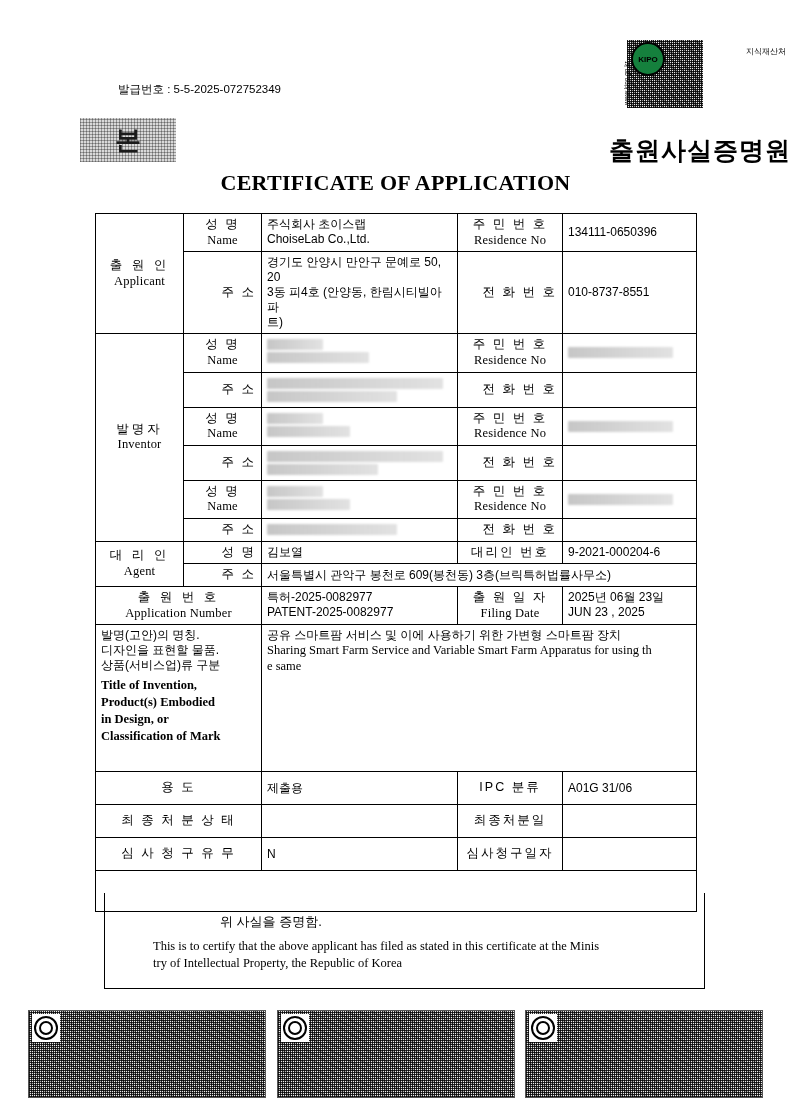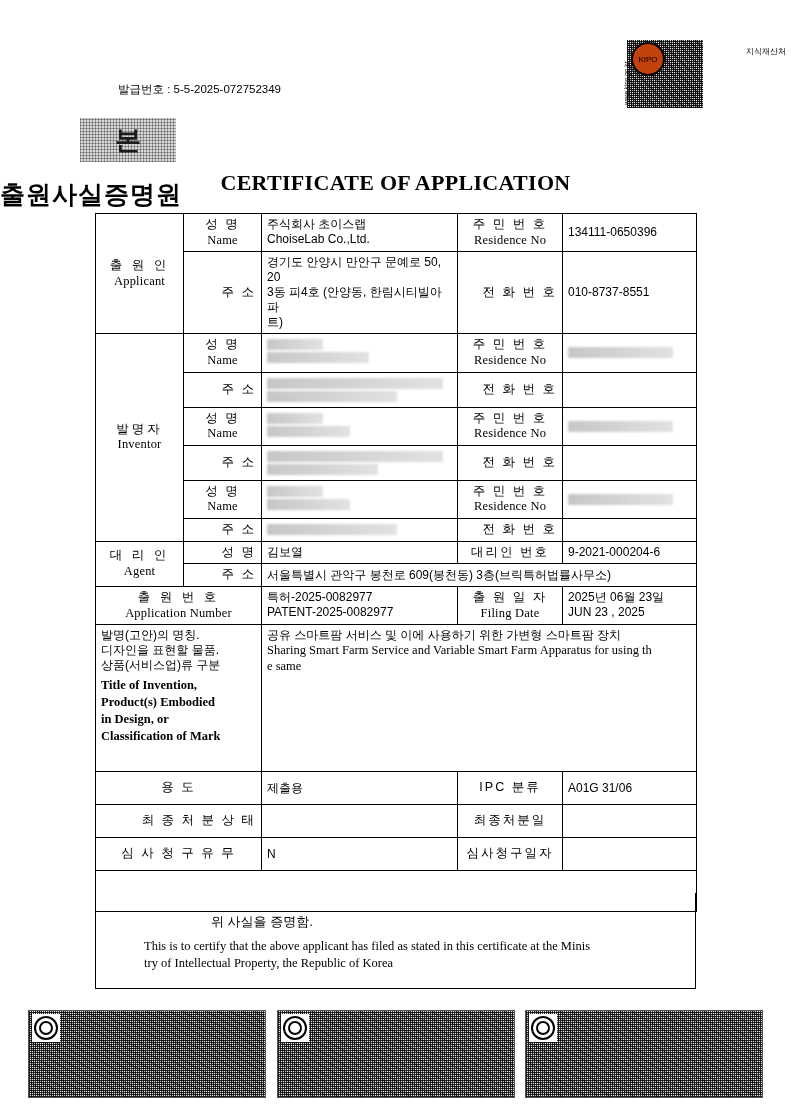--- a/index.html
+++ b/index.html
@@ -51,26 +51,26 @@
       repeating-linear-gradient(45deg, rgba(0,0,0,.35) 0 2px, rgba(255,255,255,0) 2px 5px);
     background-color: #e8e8e8;
   }
   .kipo-badge {
     position: absolute;
     left: 4px;
     top: 2px;
     width: 34px;
     height: 34px;
     border-radius: 50%;
-    background: #c2410c;
+    background: #15803d;
     border: 2px solid #000;
     box-sizing: border-box;
     font-family: "Liberation Sans", sans-serif;
     font-size: 8px;
-    font-weight: normal;
+    font-weight: bold;
     display: flex;
     align-items: center;
     justify-content: center;
   }
   .kipo-label-side {
     position: absolute;
     left: 80px;
     top: 6px;
     font-size: 8px;
     font-family: "Liberation Sans", sans-serif;
@@ -108,26 +108,25 @@
     font-size: 26px;
     font-weight: bold;
     color: #1a1a1a;
   }
 
   .title-ko {
     position: absolute;
     left: 0;
     right: 0;
     top: 134px;
-    text-align: left;
+    text-align: right;
     font-family: "Liberation Sans", sans-serif;
     font-size: 25px;
     font-weight: bold;
     letter-spacing: 1px;
-    margin-top: 44px;
   }
   .title-en {
     position: absolute;
     left: 0;
     right: 0;
     top: 170px;
     text-align: center;
     font-family: "Liberation Serif", serif;
     font-size: 22px;
     font-weight: bold;
@@ -197,21 +196,21 @@
     margin-top: 4px;
     line-height: 1.35;
   }
   .spaced2 { letter-spacing: 2.5px; text-align: right; }
 
   .blank-row td { height: 34px; }
 
   
   .cert-box {
     position: absolute;
-    left: 95px;
+    left: 104px;
     top: 893px;
     width: 601px;
     height: 96px;
     border: 1px solid #000;
     border-top: none;
     box-sizing: border-box;
   }
   .cert-ko {
     position: absolute;
     left: 115px;
@@ -493,21 +492,21 @@
           <span class="ko">용          도</span>
         </td>
         <td class="val center-mid">제출용</td>
         <td class="lbl">
           <span class="ko">IPC 분류</span>
         </td>
         <td class="val center-mid">A01G 31/06</td>
       </tr>
 
       <tr>
-        <td class="lbl" colspan="2" style="height:26px;text-align:right;">
+        <td class="lbl" colspan="2" style="height:26px;">
           <span class="ko">최 종 처 분 상 태</span>
         </td>
         <td class="val center-mid"></td>
         <td class="lbl">
           <span class="ko">최종처분일</span>
         </td>
         <td class="val center-mid"></td>
       </tr>
 
       <tr>

